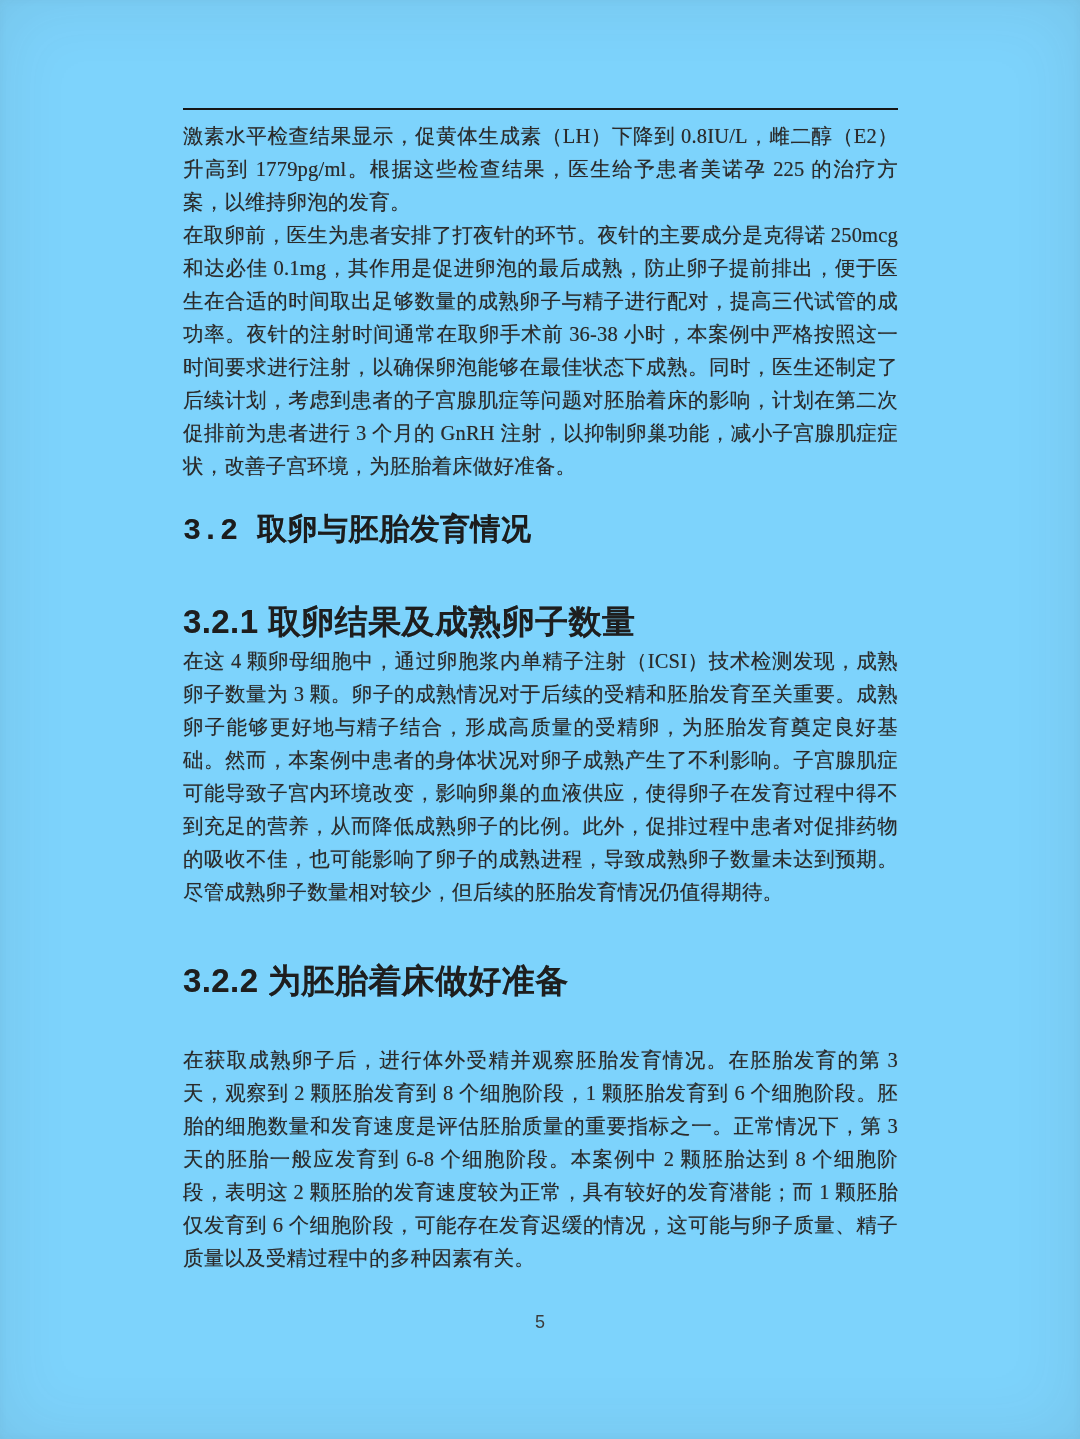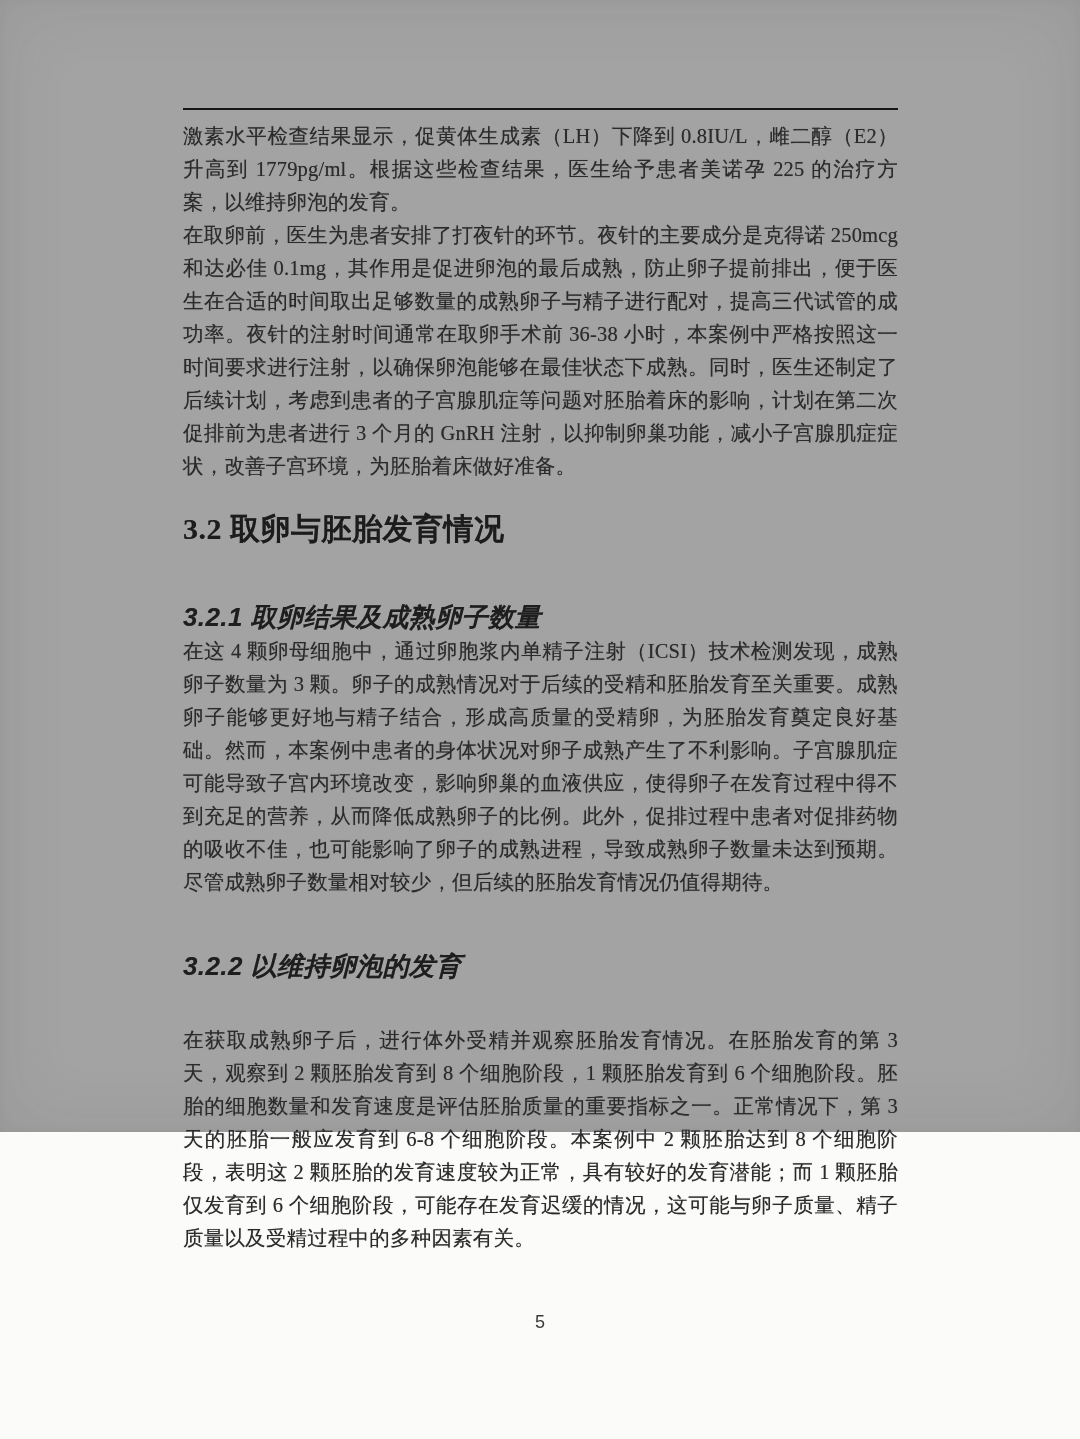--- a/index.html
+++ b/index.html
@@ -10,22 +10,22 @@
     width: 1080px;
     height: 1439px;
     background: #fbfbfa;
     font-family: "Liberation Serif", "DejaVu Serif", serif;
     color: #262626;
     overflow: hidden;
   }
   .page {
     position: relative;
     width: 1080px;
-    height: 1132px;
-    background: #a3a3a3;
+    height: 1439px;
+    background: #7dd3fc;
     box-shadow: inset 0 0 70px rgba(60,60,60,0.10), inset 0 0 8px rgba(60,60,60,0.05);
   }
   .content {
     position: absolute;
     left: 183px;
     top: 0;
     width: 715px;
   }
   .header-rule {
     margin-top: 108px;
@@ -38,36 +38,35 @@
     font-size: 20.5px;
     line-height: 33px;
     text-align: justify;
     text-align-last: left;
     letter-spacing: 0.2px;
     color: #2b2b2b;
     text-shadow: 0 0 0.7px rgba(45,45,45,0.55);
   }
   h1.h-major {
     margin: 26px 0 0 0;
-    font-family: Liberation Serif, serif;
+    font-family: Liberation Mono, monospace;
     font-size: 30px;
     font-weight: 700;
     color: #1c1c1c;
     letter-spacing: 0.5px;
     text-shadow: 0 0 0.6px rgba(30,30,30,0.5);
   }
   h2.h-minor {
     margin: 50px 0 0 0;
     font-family: "Liberation Sans", "DejaVu Sans", sans-serif;
-    font-size: 26px;
+    font-size: 33px;
     font-weight: 600;
     color: #1e1e1e;
     letter-spacing: 0.4px;
     text-shadow: 0 0 0.6px rgba(30,30,30,0.45);
-    font-style: italic;
   }
   .mt-para { margin-top: 30px !important; }
   .mt-para-lg { margin-top: 40px !important; }
   .footer {
     position: absolute;
     left: 0;
     top: 1312px;
     width: 1080px;
     text-align: center;
   }
@@ -89,21 +88,21 @@
 
     <p class="body-text">在取卵前，医生为患者安排了打夜针的环节。夜针的主要成分是克得诺 250mcg 和达必佳 0.1mg，其作用是促进卵泡的最后成熟，防止卵子提前排出，便于医生在合适的时间取出足够数量的成熟卵子与精子进行配对，提高三代试管的成功率。夜针的注射时间通常在取卵手术前 36-38 小时，本案例中严格按照这一时间要求进行注射，以确保卵泡能够在最佳状态下成熟。同时，医生还制定了后续计划，考虑到患者的子宫腺肌症等问题对胚胎着床的影响，计划在第二次促排前为患者进行 3 个月的 GnRH 注射，以抑制卵巢功能，减小子宫腺肌症症状，改善子宫环境，为胚胎着床做好准备。</p>
 
     <h1 class="h-major">3.2 取卵与胚胎发育情况</h1>
 
     <h2 class="h-minor">3.2.1 取卵结果及成熟卵子数量</h2>
 
 
     <p class="body-text">在这 4 颗卵母细胞中，通过卵胞浆内单精子注射（ICSI）技术检测发现，成熟卵子数量为 3 颗。卵子的成熟情况对于后续的受精和胚胎发育至关重要。成熟卵子能够更好地与精子结合，形成高质量的受精卵，为胚胎发育奠定良好基础。然而，本案例中患者的身体状况对卵子成熟产生了不利影响。子宫腺肌症可能导致子宫内环境改变，影响卵巢的血液供应，使得卵子在发育过程中得不到充足的营养，从而降低成熟卵子的比例。此外，促排过程中患者对促排药物的吸收不佳，也可能影响了卵子的成熟进程，导致成熟卵子数量未达到预期。尽管成熟卵子数量相对较少，但后续的胚胎发育情况仍值得期待。</p>
 
-    <h2 class="h-minor">3.2.2 以维持卵泡的发育</h2>
+    <h2 class="h-minor">3.2.2 为胚胎着床做好准备</h2>
 
     <p class="body-text mt-para-lg">在获取成熟卵子后，进行体外受精并观察胚胎发育情况。在胚胎发育的第 3 天，观察到 2 颗胚胎发育到 8 个细胞阶段，1 颗胚胎发育到 6 个细胞阶段。胚胎的细胞数量和发育速度是评估胚胎质量的重要指标之一。正常情况下，第 3 天的胚胎一般应发育到 6-8 个细胞阶段。本案例中 2 颗胚胎达到 8 个细胞阶段，表明这 2 颗胚胎的发育速度较为正常，具有较好的发育潜能；而 1 颗胚胎仅发育到 6 个细胞阶段，可能存在发育迟缓的情况，这可能与卵子质量、精子质量以及受精过程中的多种因素有关。</p>
 
   </div>
 
   <div class="footer">
     <span>5</span>
   </div>
 </div>
 

